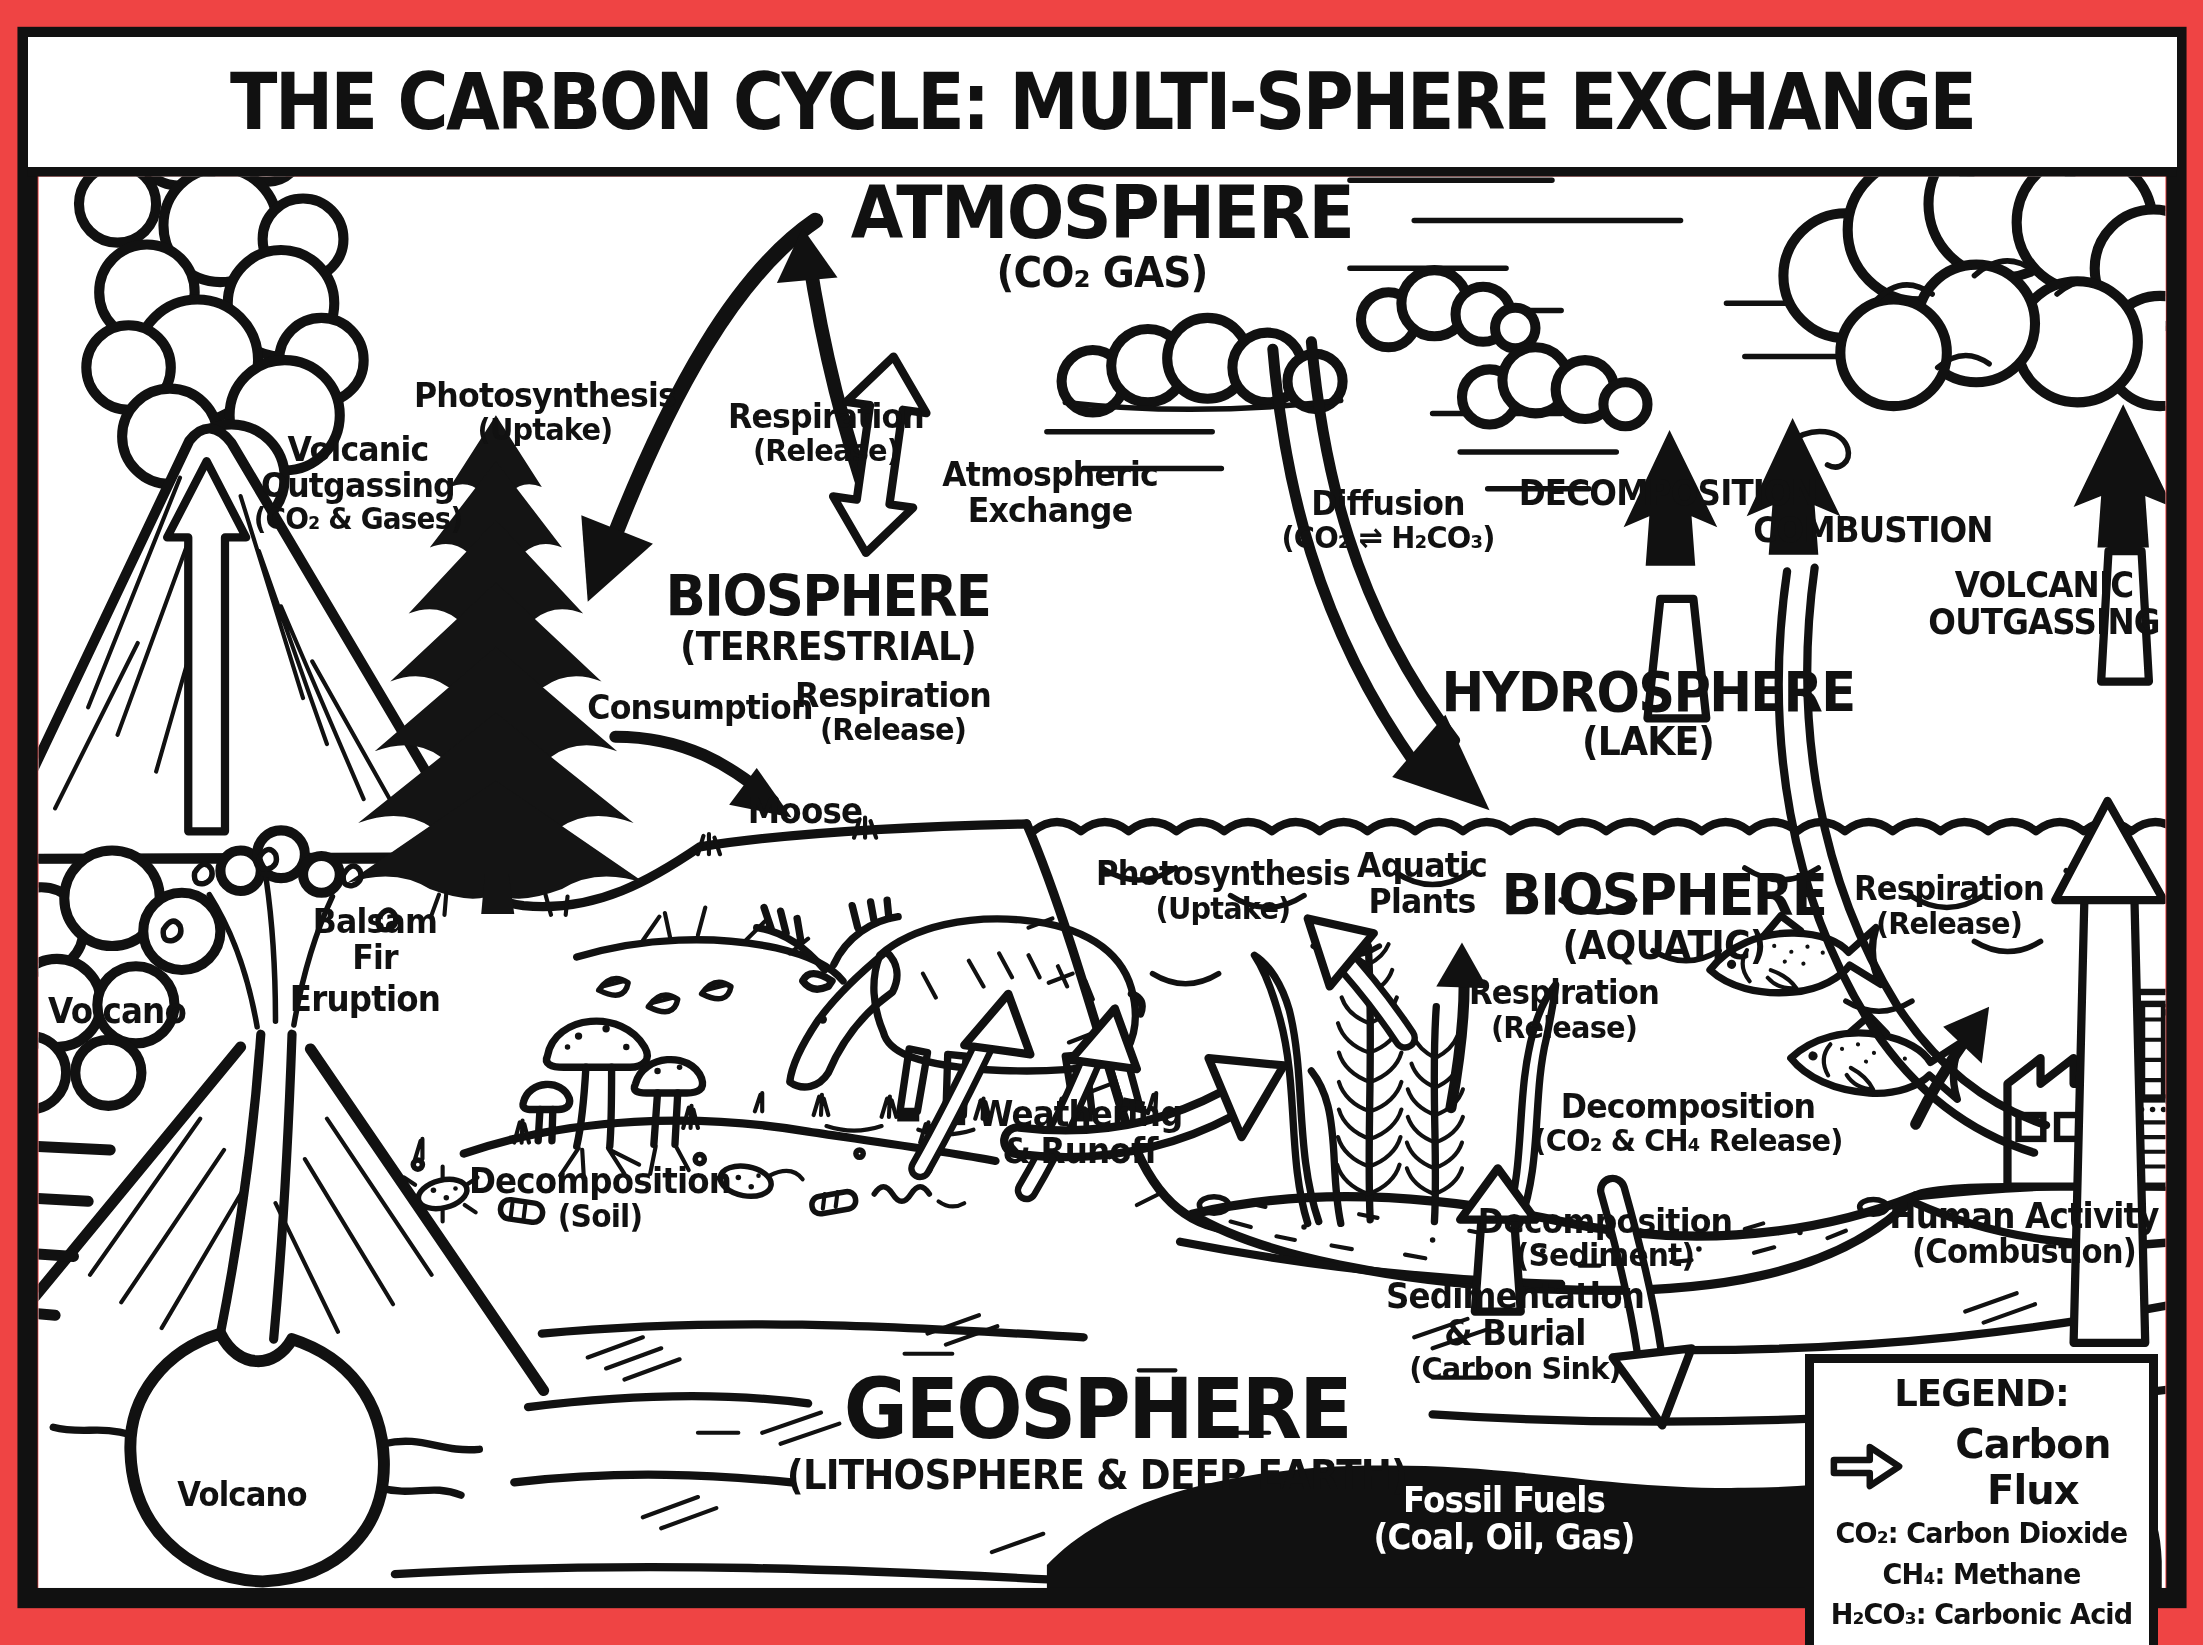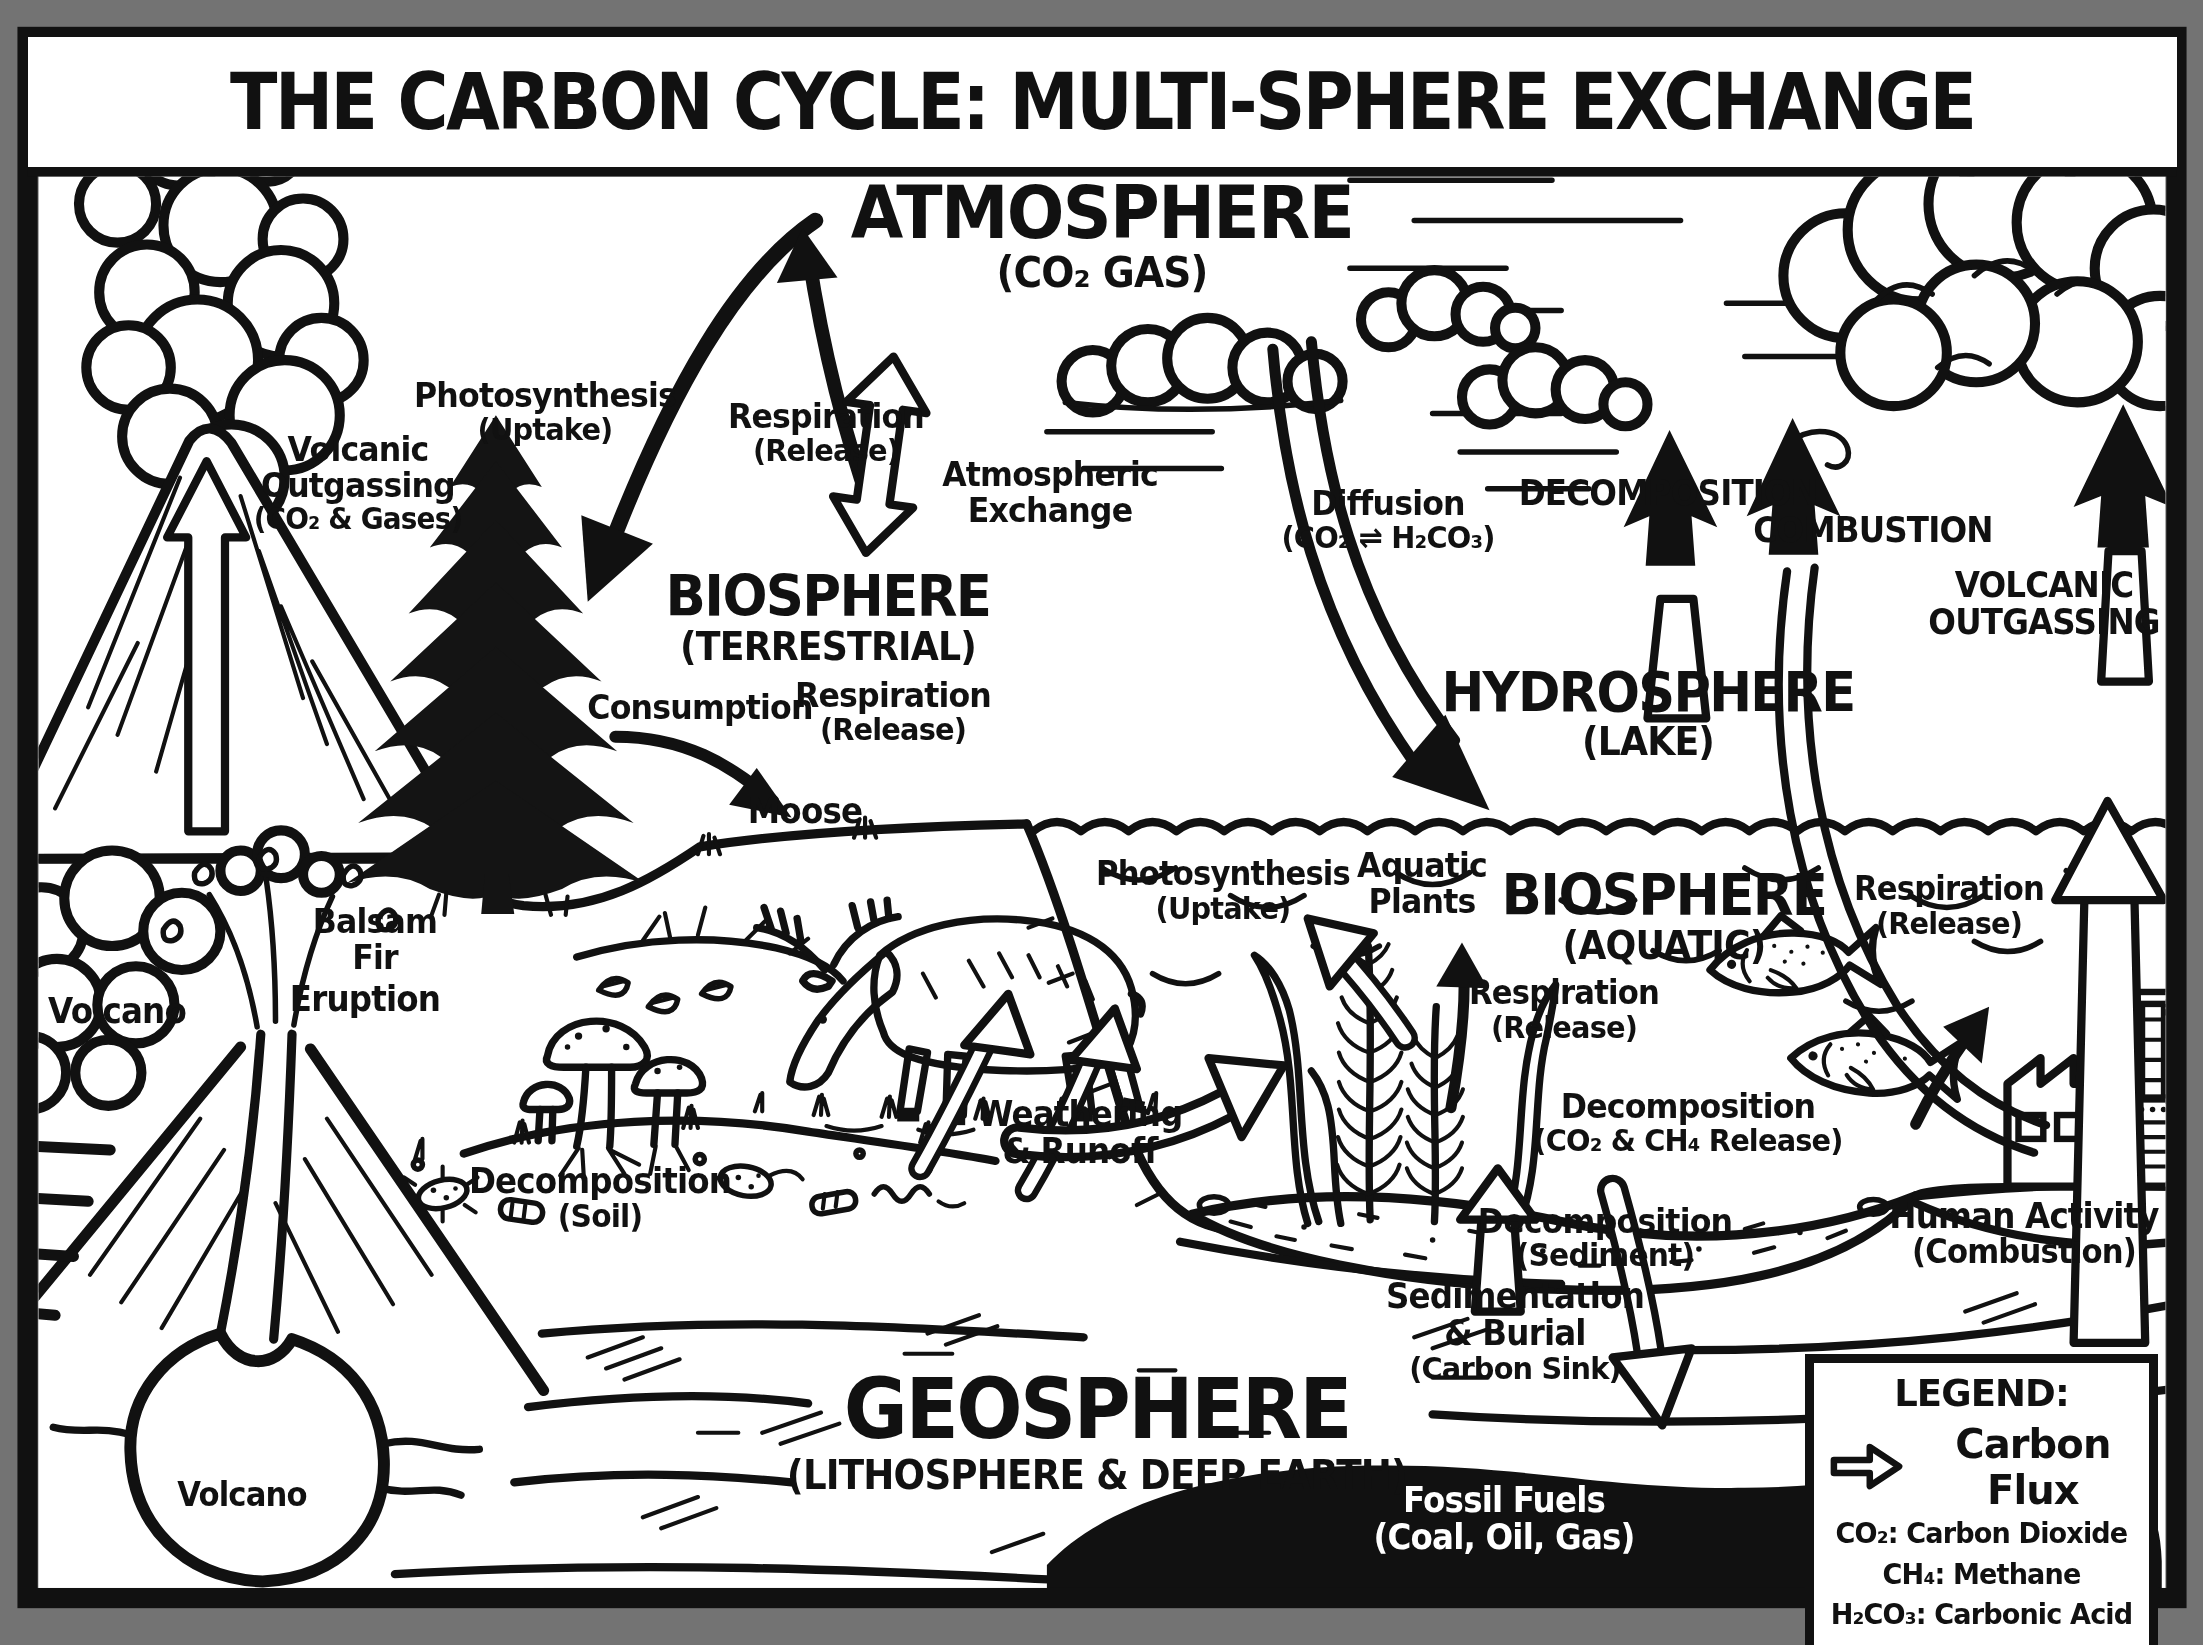--- a/index.html
+++ b/index.html
@@ -1,16 +1,16 @@
 <!DOCTYPE html>
 <html style="font-size:14.7px"><head>
 <meta charset="utf-8">
 <style>
   html,body{margin:0;padding:0;background:#edecea;}
-  #poster{position:relative;width:2204px;height:1646px;background:#737373;overflow:hidden;
+  #poster{position:relative;width:2204px;height:1646px;background:#ef4444;overflow:hidden;
           font-family:"DejaVu Sans","Liberation Sans",sans-serif;}
   #art{position:absolute;left:0;top:0;width:2204px;height:1646px;}
   .ln{fill:none;stroke:#111;stroke-width:8;stroke-linecap:round;stroke-linejoin:round}
   .ln2{fill:none;stroke:#111;stroke-width:4.5;stroke-linecap:round;stroke-linejoin:round}
   .lnt{fill:none;stroke:#111;stroke-width:6;stroke-linecap:round;stroke-linejoin:round}
   .cl{fill:#fff;stroke:#111;stroke-width:11}
   .hd{fill:#111;stroke:none}
   .hw{fill:#fff;stroke:#111;stroke-width:9;stroke-linejoin:round}
   .sb{fill:none;stroke:#111;stroke-linecap:round}
   .wb{fill:none;stroke:#fff;stroke-linecap:round}

